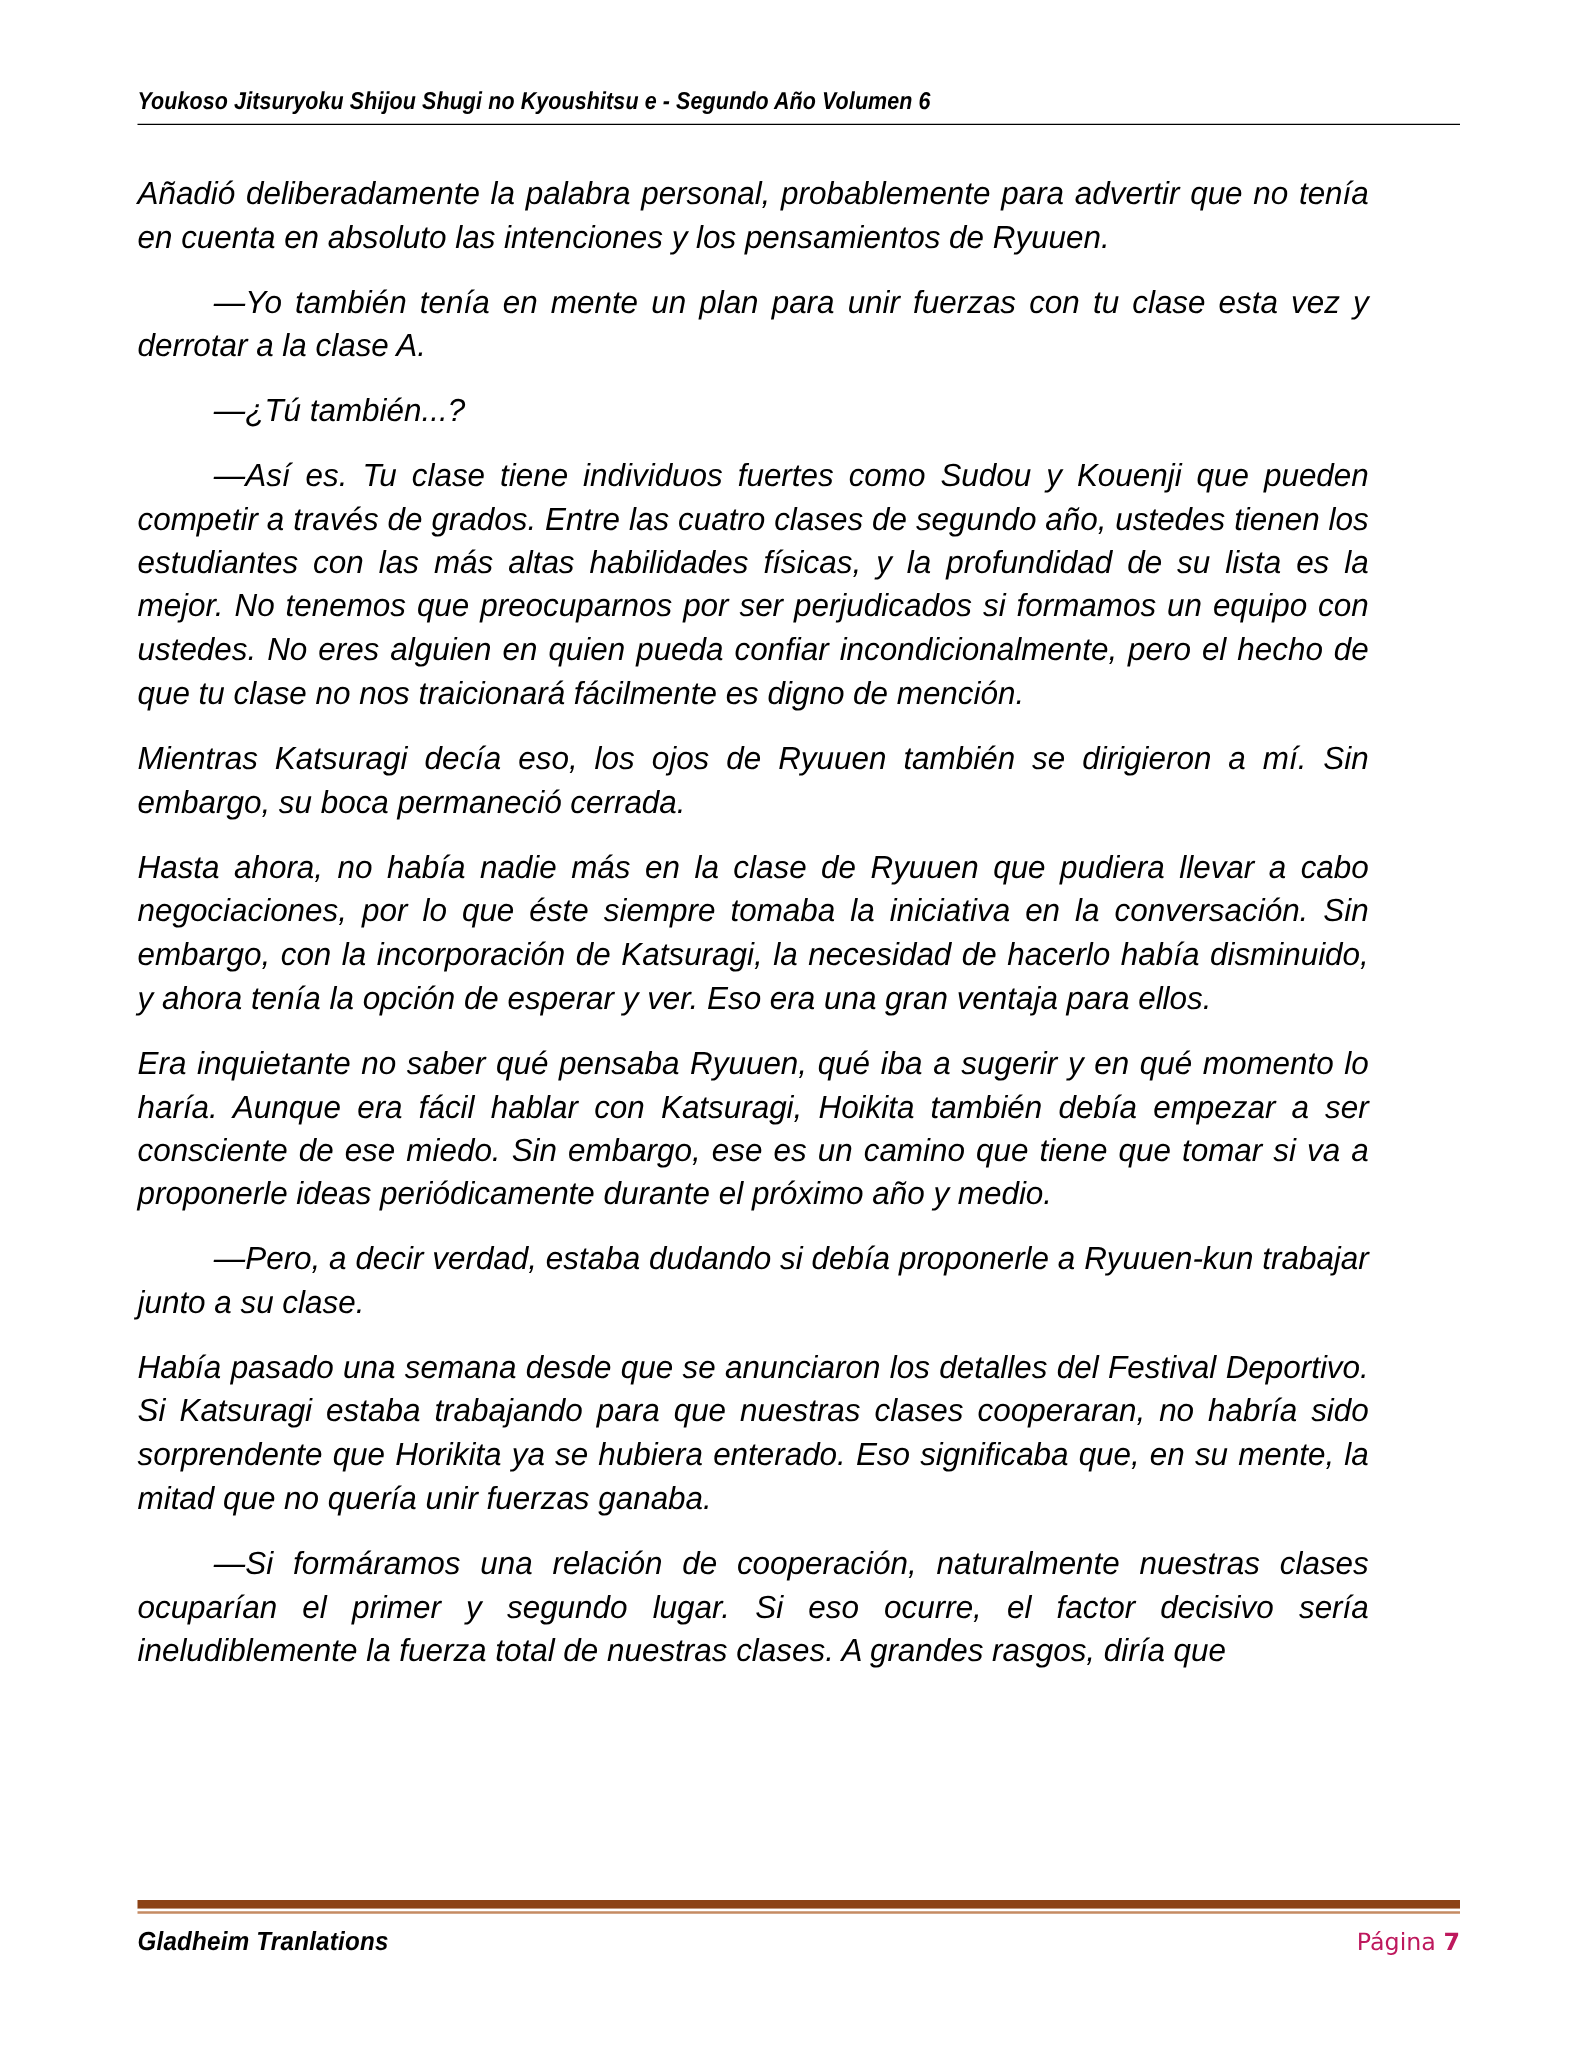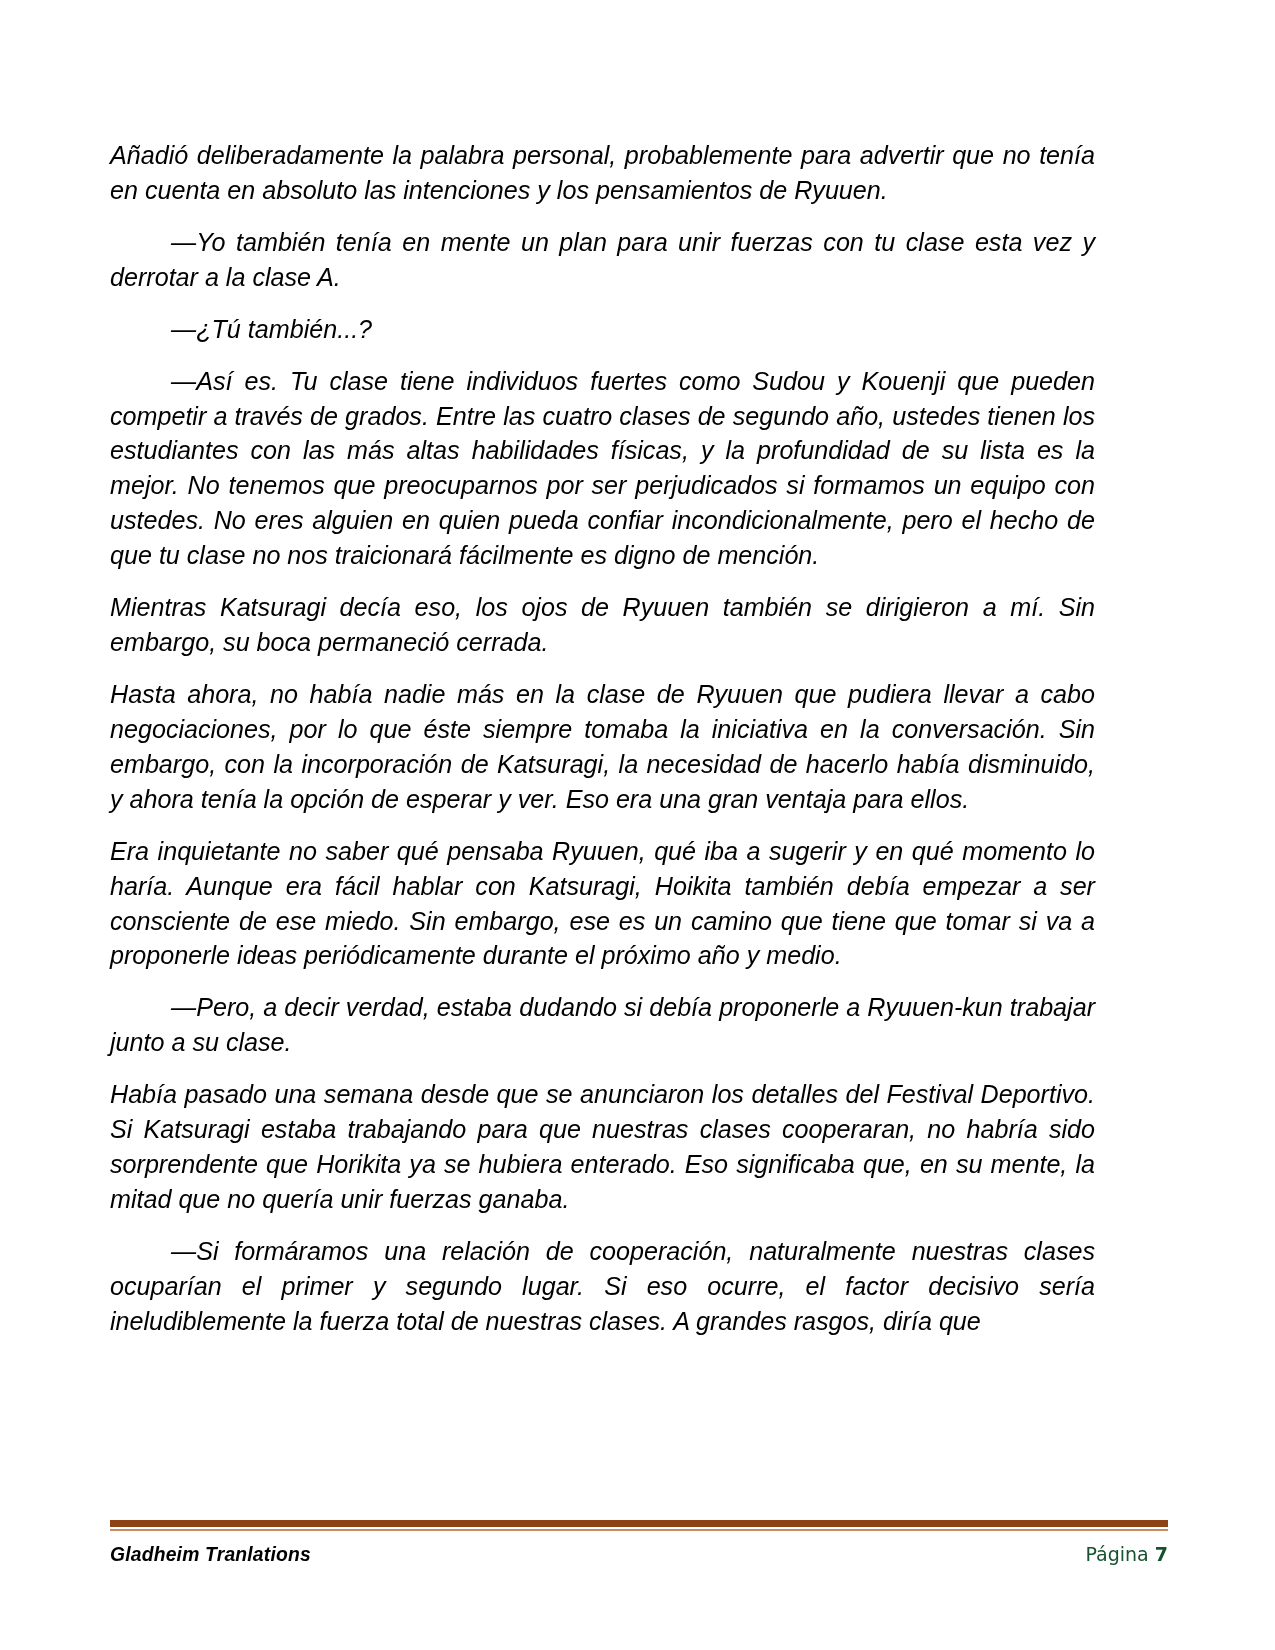--- a/index.html
+++ b/index.html
@@ -122,34 +122,38 @@
     color: #000000;
     letter-spacing: 0.2px;
     transform: scaleX(0.92);
     transform-origin: left center;
     white-space: nowrap;
   }
 
   .footer-pagenum {
     font-family: "DejaVu Sans", sans-serif;
     font-size: 19px;
-    color: #14532d;
+    color: #be185d;
     white-space: nowrap;
   }
 
   .footer-pagenum .pg-number {
     font-weight: bold;
     font-family: "DejaVu Sans", sans-serif;
   }
 </style>
 </head>
 <body>
 
 <div class="page">
 
+  <div class="header">
+    <div class="header-title">Youkoso Jitsuryoku Shijou Shugi no Kyoushitsu e - Segundo Año Volumen 6</div>
+    <div class="header-rule"></div>
+  </div>
 
   <div class="content">
 
     <p class="para">Añadió deliberadamente la palabra personal, probablemente para advertir que no tenía en cuenta en absoluto las intenciones y los pensamientos de Ryuuen.</p>
 
     <p class="para indent">—Yo también tenía en mente un plan para unir fuerzas con tu clase esta vez y derrotar a la clase A.</p>
 
     <p class="para indent">—¿Tú también...?</p>
 
     <p class="para indent">—Así es. Tu clase tiene individuos fuertes como Sudou y Kouenji que pueden competir a través de grados. Entre las cuatro clases de segundo año, ustedes tienen los estudiantes con las más altas habilidades físicas, y la profundidad de su lista es la mejor. No tenemos que preocuparnos por ser perjudicados si formamos un equipo con ustedes. No eres alguien en quien pueda confiar incondicionalmente, pero el hecho de que tu clase no nos traicionará fácilmente es digno de mención.</p>

